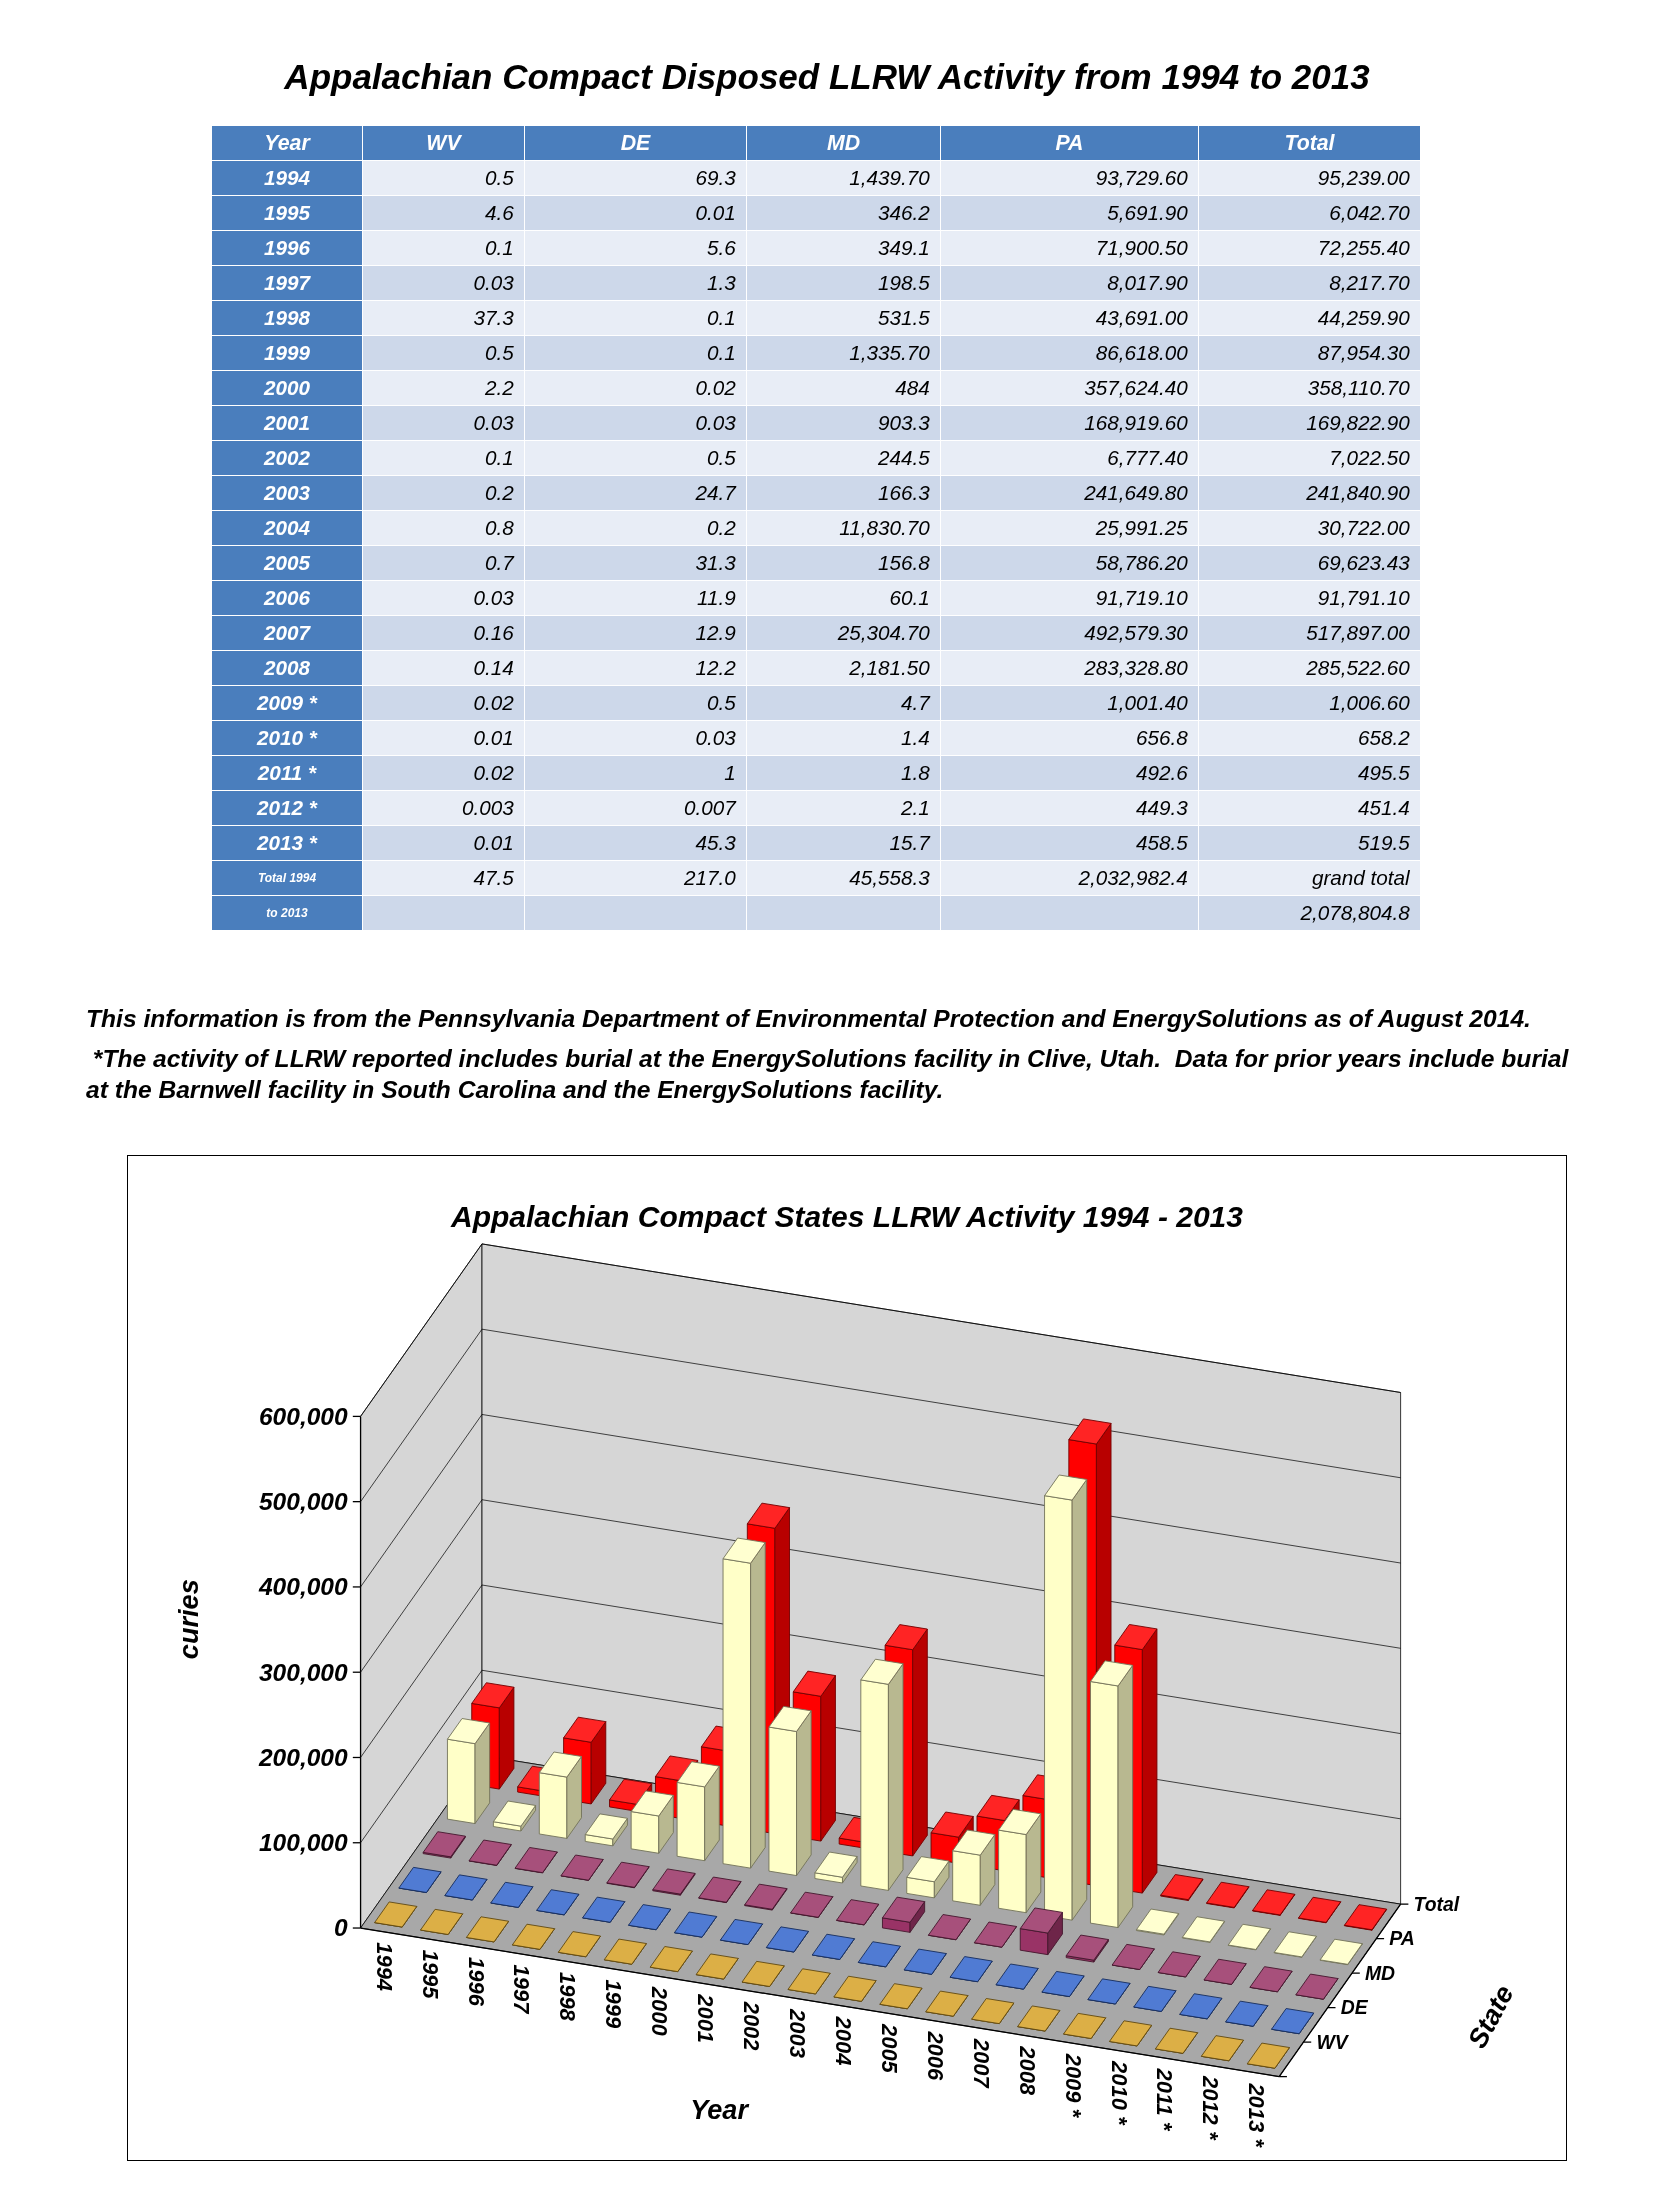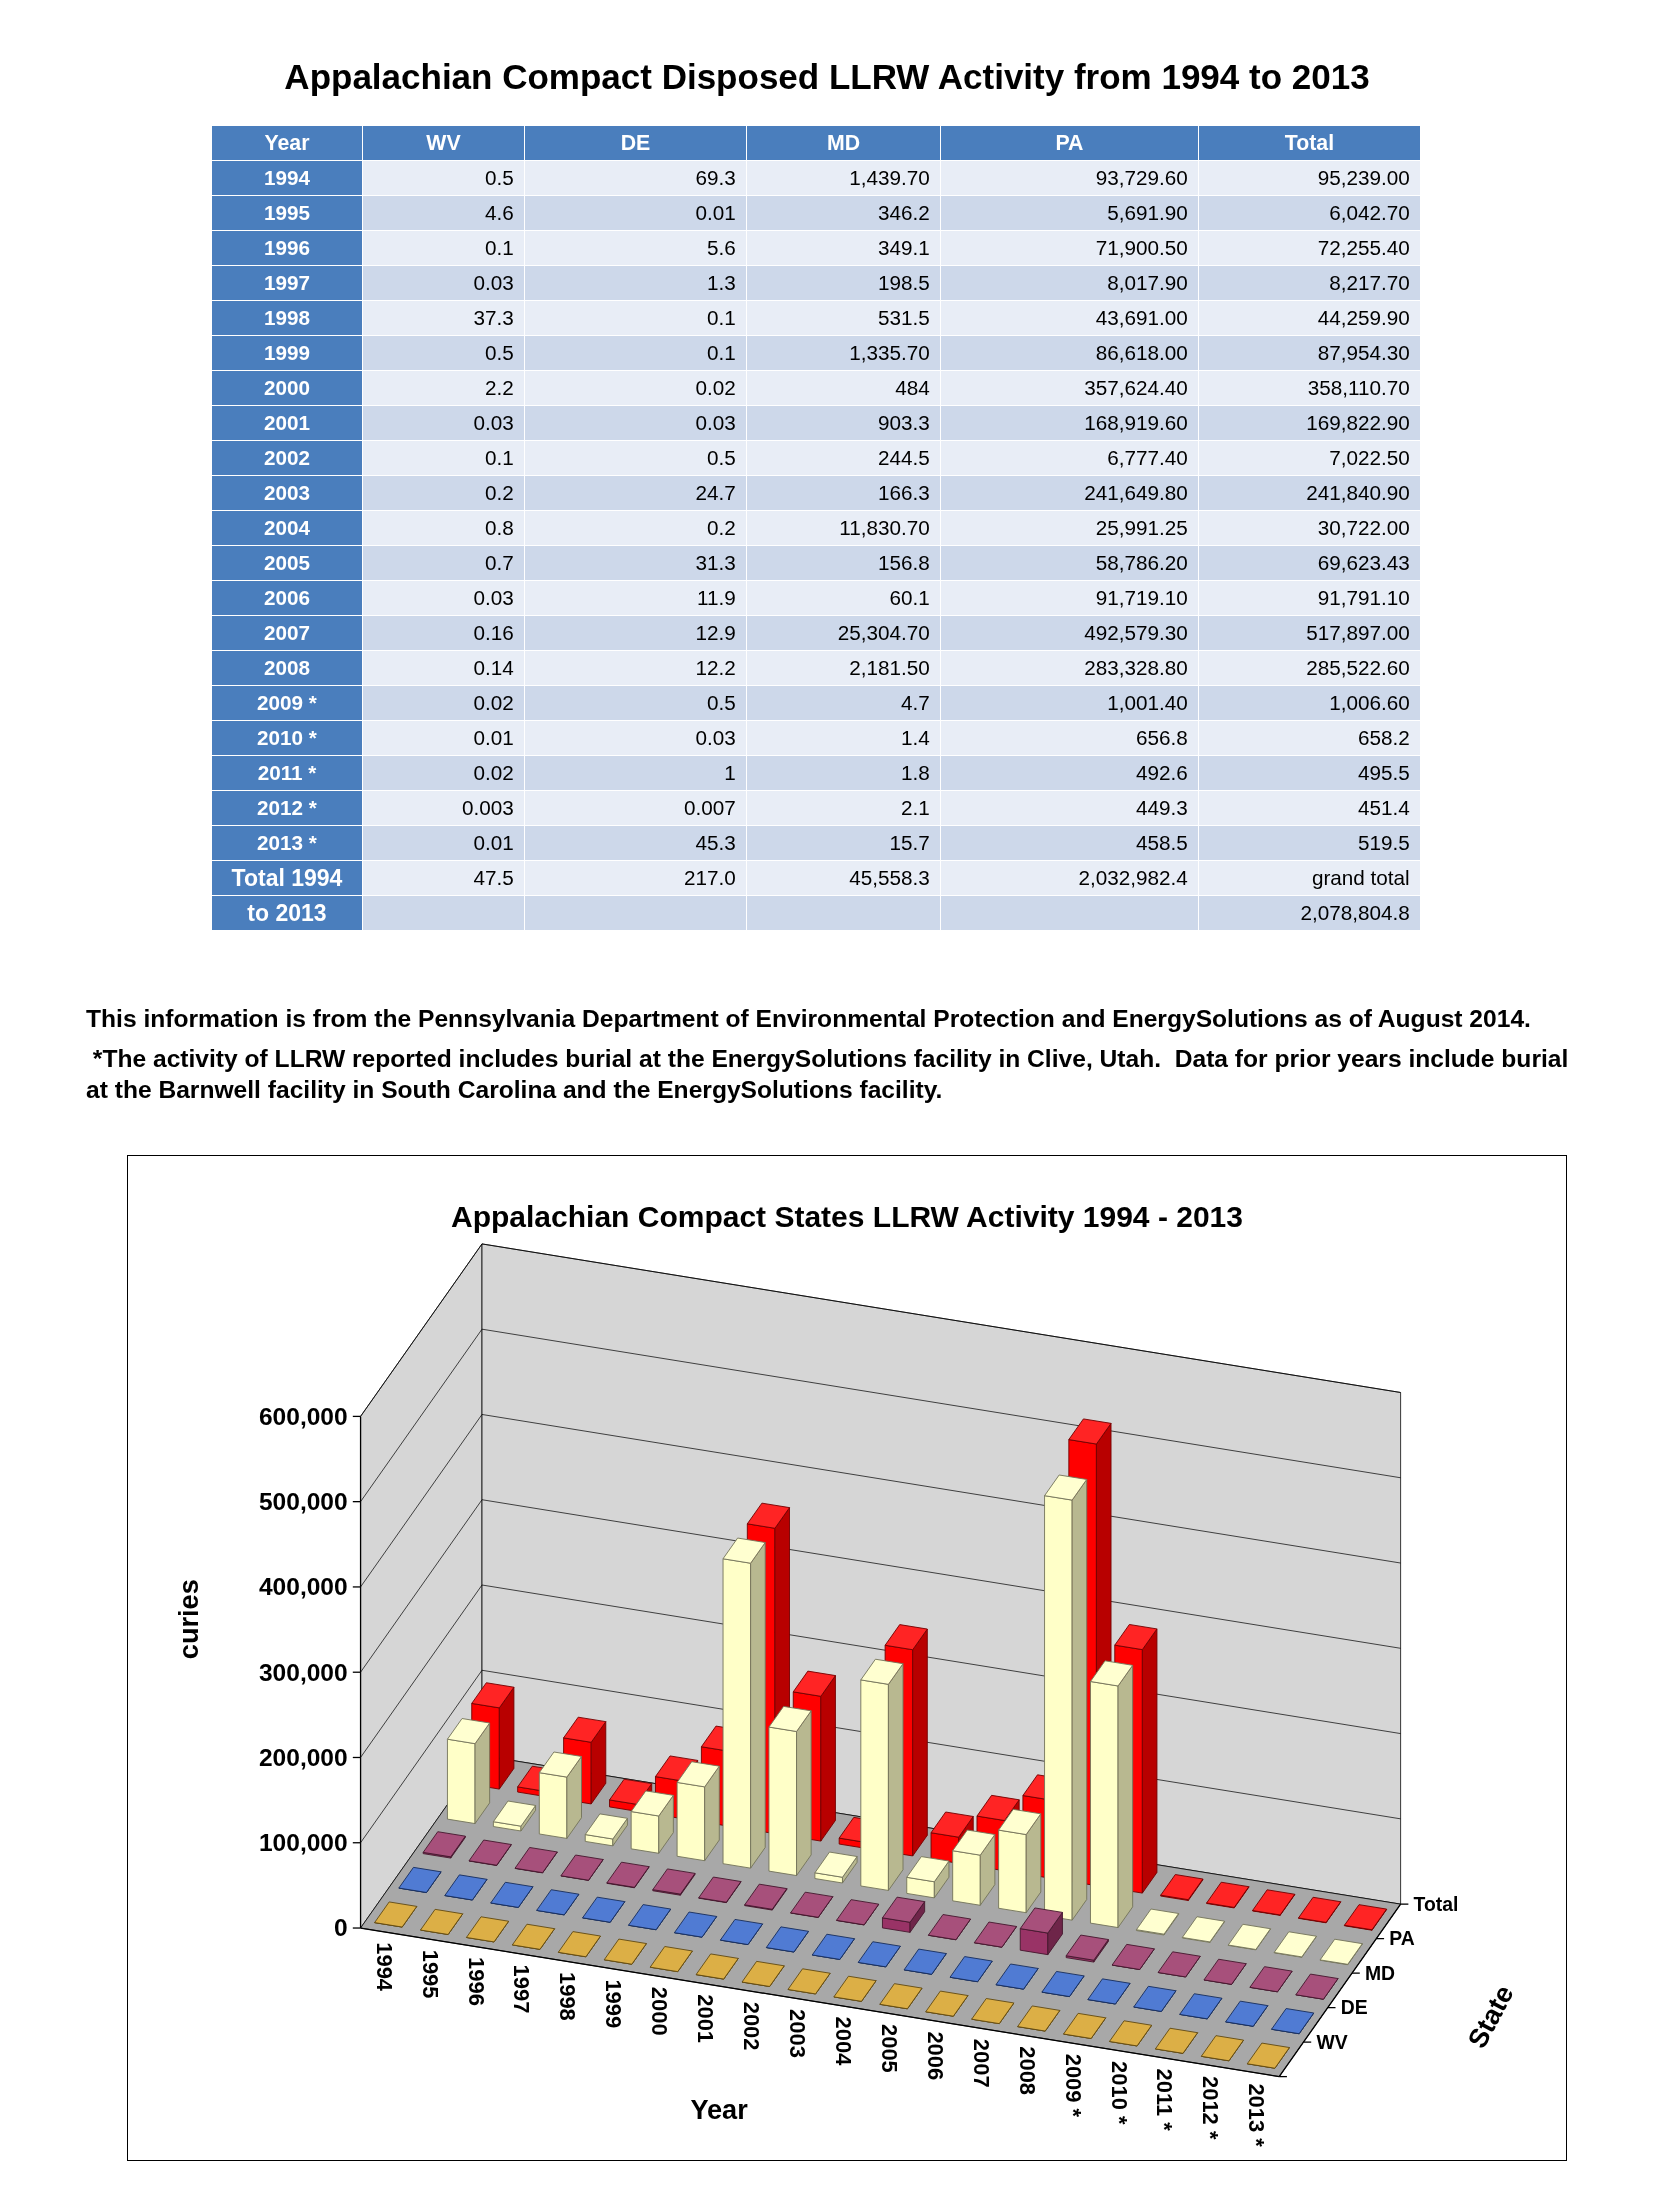--- a/index.html
+++ b/index.html
@@ -1,37 +1,37 @@
 <!DOCTYPE html>
 <html style="font-size:10.3px"><head>
 <meta charset="utf-8">
 <style>
   html,body{margin:0;padding:0;background:#ffffff;}
   .page{
     width:1654px;height:2205px;position:relative;background:#ffffff;
-    font-family:"Liberation Sans", sans-serif;color:#000;overflow:hidden;
+    font-family:"Liberation Sans", sans-serif;color:#000;overflow:hidden;font-style:italic;
   }
   .page-title{
     margin:0;padding-top:57px;text-align:center;
     font-size:35px;font-weight:bold;letter-spacing:0px;
   }
   table.data{
     border-collapse:collapse;margin:28.4px 0 0 211px;table-layout:fixed;
   }
   table.data th, table.data td{
     border:1.9px solid #ffffff;height:34px;font-size:20.7px;
     padding:0 10.3px;overflow:hidden;white-space:nowrap;
   }
   tr.head th{
     background:#4A7EBD;color:#ffffff;font-weight:bold;font-size:21.3px;text-align:center;
   }
   th.year{
     background:#4A7EBD;color:#ffffff;font-weight:bold;text-align:center;font-size:20.7px;
   }
-  th.year.small{font-size:23px;}
+  th.year.small{font-size:12px;}
   td.num{text-align:right;}
   tr.r0 td{background:#E8EDF6;}
   tr.r1 td{background:#CDD8EA;margin-left:35px;}
   .notes{margin:72px 74px 0 78px;font-size:24.6px;font-weight:bold;line-height:1.28;}
   .notes p{margin:8px;white-space:pre-wrap;}
   .chart-box{
     position:absolute;left:127px;top:1155px;width:1438px;height:1004px;
     border:1.3px solid #000;background:#ffffff;
   }
   .chart-title{

